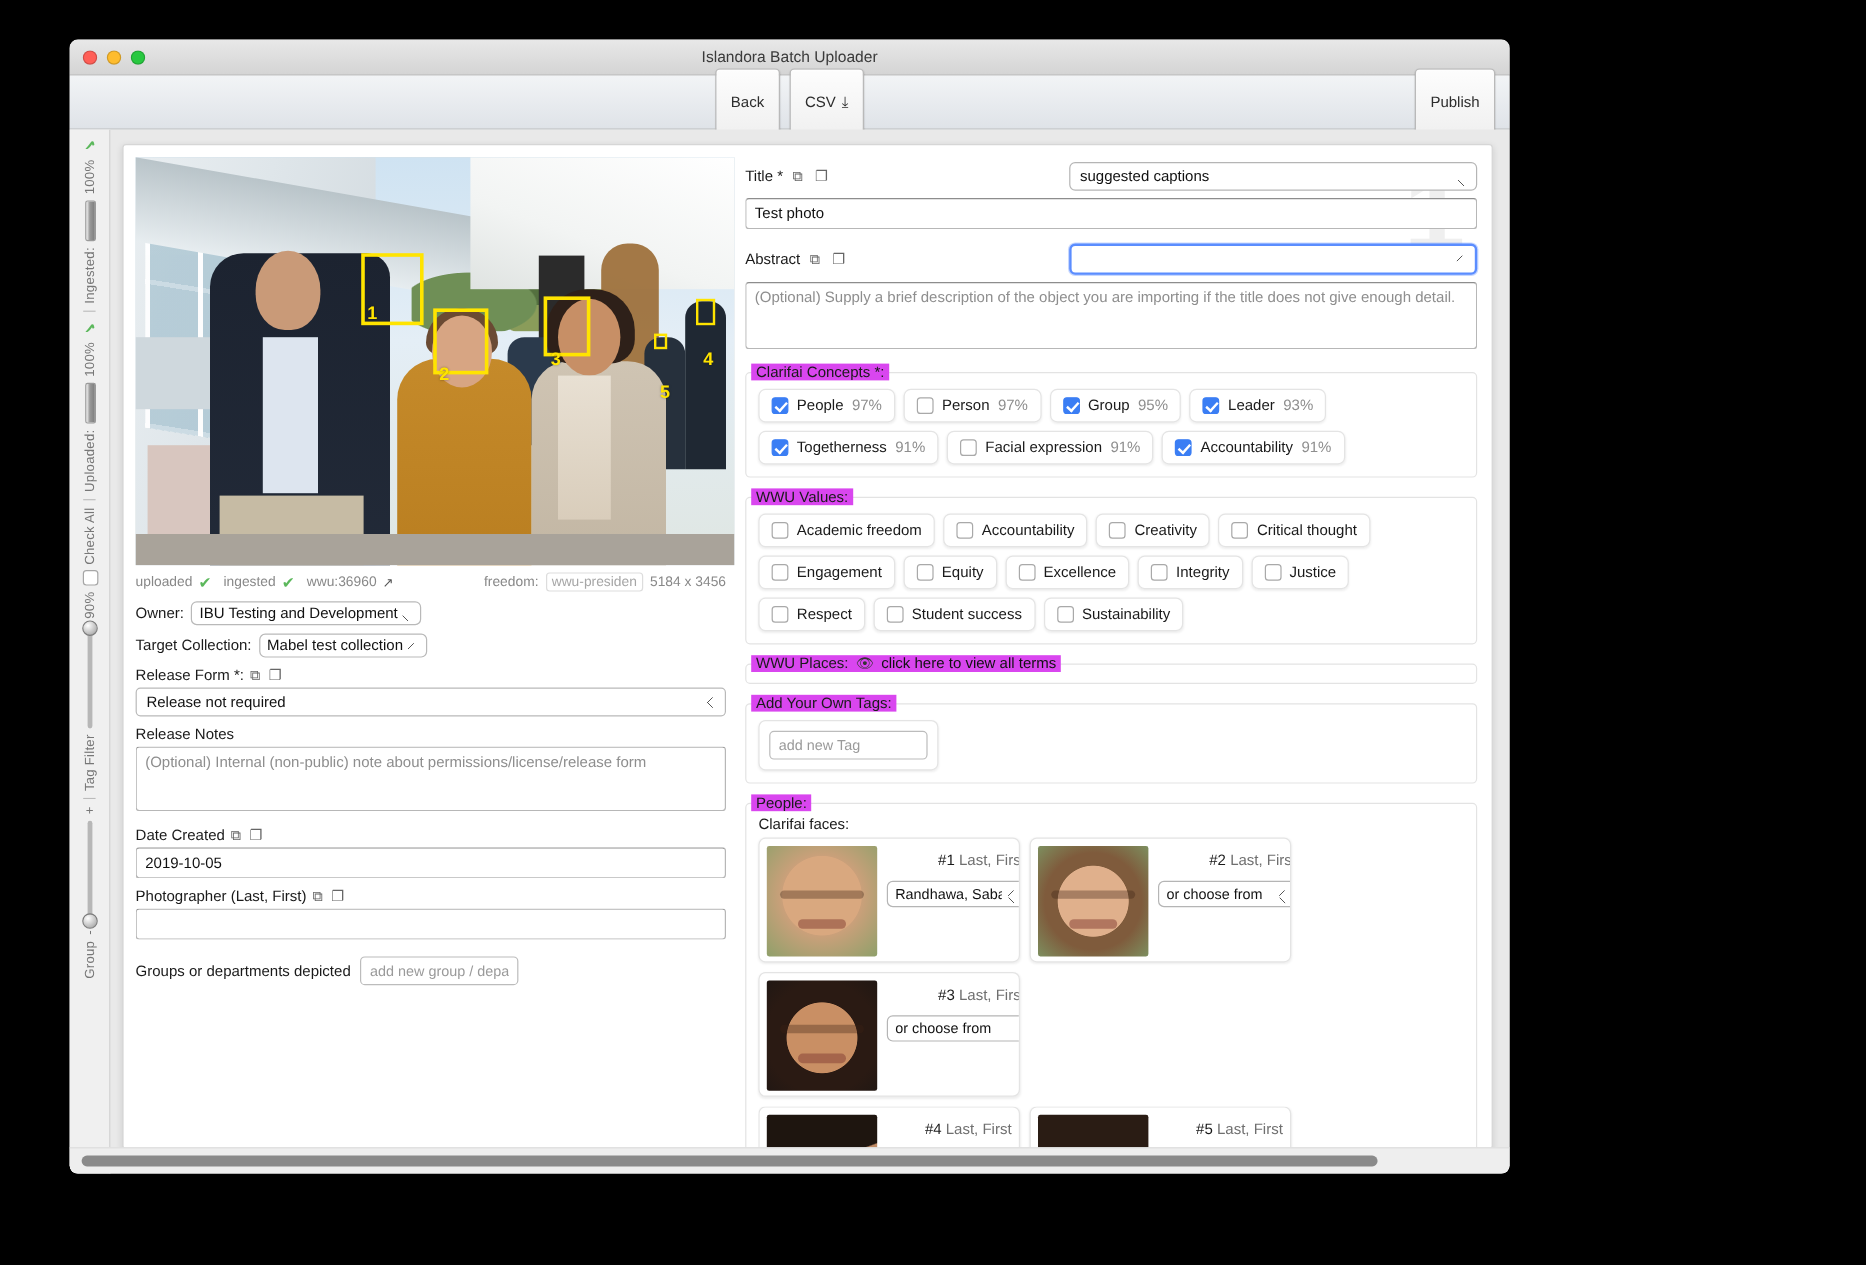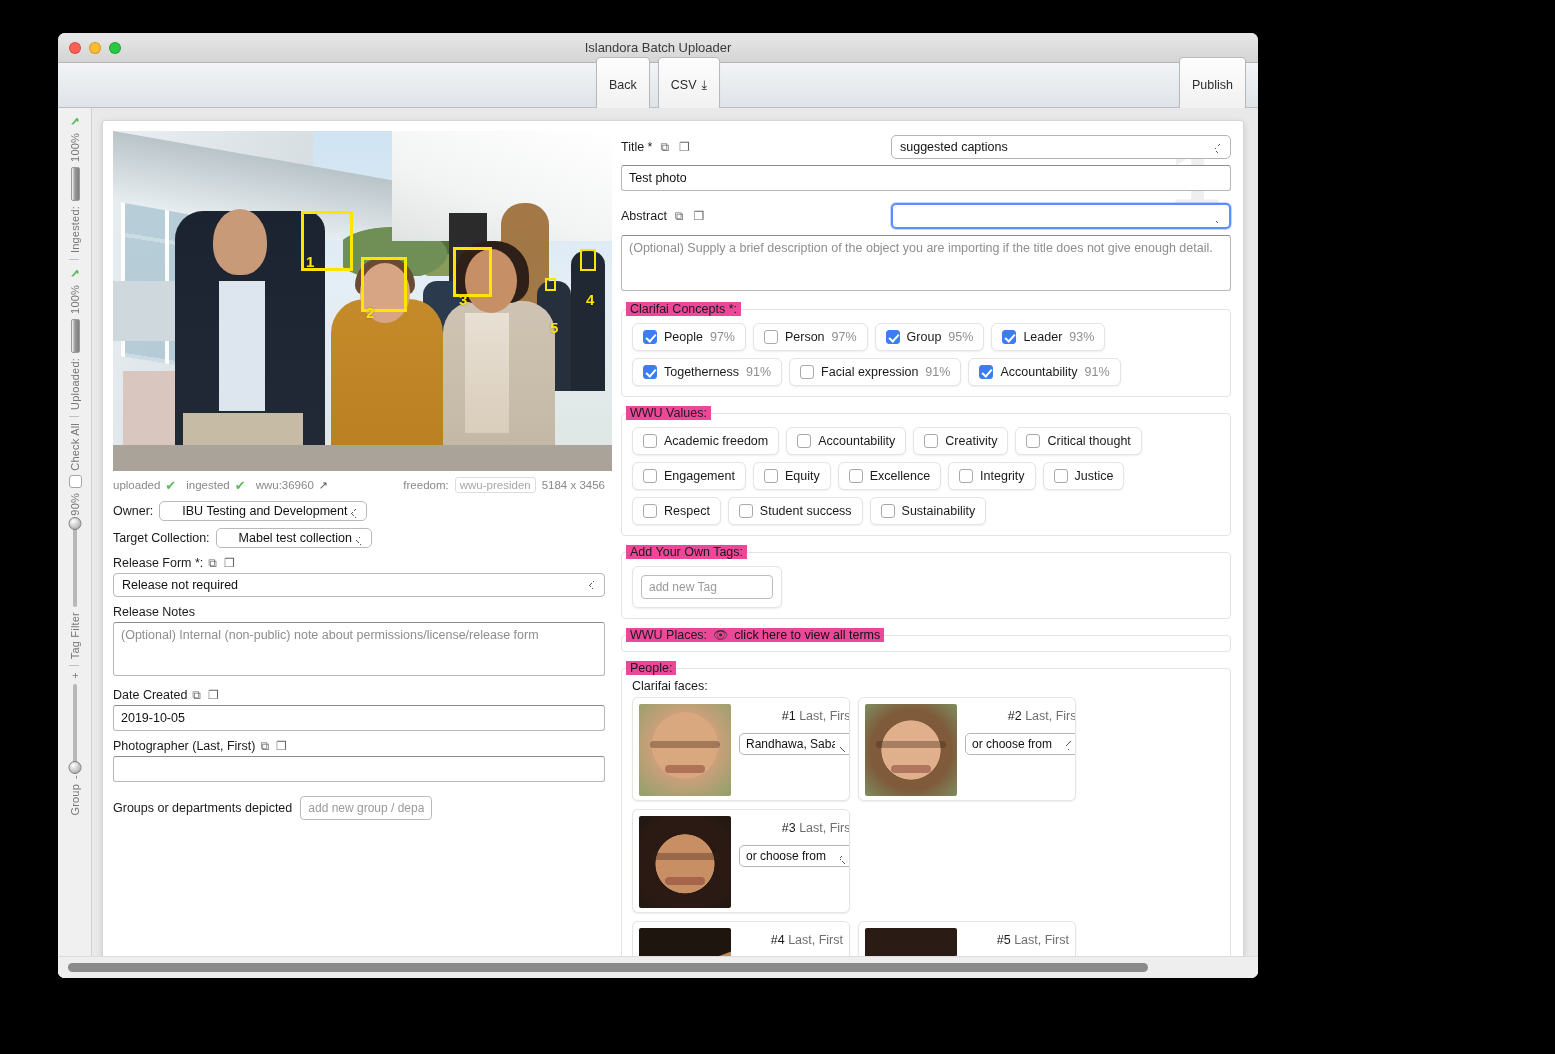--- a/index.html
+++ b/index.html
@@ -294,21 +294,21 @@
   .frow { display: flex; align-items: center; gap: 6px; margin-top: 7px; font-size: 12.5px; color: #222; }
   .lbl { font-size: 12.5px; color: #1a1a1a; }
   .copyico { color: #666; font-size: 12px; letter-spacing: 2px; }
 
   select.mini, select.wide {
     font-family: "Liberation Sans", sans-serif;
     font-size: 12.5px;
     border: 1px solid #b9b9b9;
     border-radius: 5px;
     background: #fff;
-    padding: 2px 18px 2px 22px;
+    padding: 2px 18px 2px 6px;
     color: #111;
     appearance: none;
     background-image:
       linear-gradient(45deg, transparent 50%, #555 50%, #555 56%, transparent 56%),
       linear-gradient(135deg, transparent 44%, #555 44%, #555 50%, transparent 50%);
     background-position: calc(100% - 10px) 11px, calc(100% - 10px) 7px;
     background-size: 5px 5px, 5px 5px;
     background-repeat: no-repeat;
   }
   select.wide { width: 100%; padding: 4px 20px 4px 8px; border-radius: 4px; }
@@ -357,21 +357,21 @@
     position: relative;
     border: 1px solid #e3e3e3;
     border-radius: 4px;
     padding: 9px 10px 10px 10px;
     margin-bottom: 10px;
   }
   .fsplain { border: none; padding: 0; margin-bottom: 0; }
 
   .legend {
     position: absolute; top: -8px; left: 4px;
-    background: #ec4899; padding: 0 4px;
+    background: #d946ef; padding: 0 4px;
     font-size: 12.5px; color: #1a1a1a;
   }
 
   .titlerow { display: flex; align-items: center; gap: 8px; }
   .titlerow .spacer { flex: 1; }
   select.capsel {
     width: 340px;
     font-family: "Liberation Sans", sans-serif;
     font-size: 12.5px;
     border: 1px solid #b5b5b5;
@@ -816,32 +816,32 @@
                   <span class="cb"></span>
                   <span>Student success</span>
                 </div>
                 <div class="chip">
                   <span class="cb"></span>
                   <span>Sustainability</span>
                 </div>
               </div>
             </div>
 
-            <div class="fieldset" style="margin-top:16px">
-              <div class="legend">Add Your Own Tags:</div>
-              <div class="tagbox">
-                <input class="tagin" placeholder="add new Tag" style="">
-              </div>
-            </div>
-
             <div class="fieldset" style="margin-top:16px;padding-bottom:6px">
               <div class="legend places-line">
                 <span>WWU Places:</span>
                 <span class="eye">👁</span>
                 <span class="placelink">click here to view all terms</span>
+              </div>
+            </div>
+
+            <div class="fieldset" style="margin-top:16px">
+              <div class="legend">Add Your Own Tags:</div>
+              <div class="tagbox">
+                <input class="tagin" placeholder="add new Tag" style="">
               </div>
             </div>
 
             <div class="fieldset" style="margin-top:16px;padding-top:8px">
               <div class="legend">People:</div>
               <div class="subcap">Clarifai faces:</div>
               <div class="facegrid">
 
                 <div class="facecard">
                   <div class="thumb t1">

